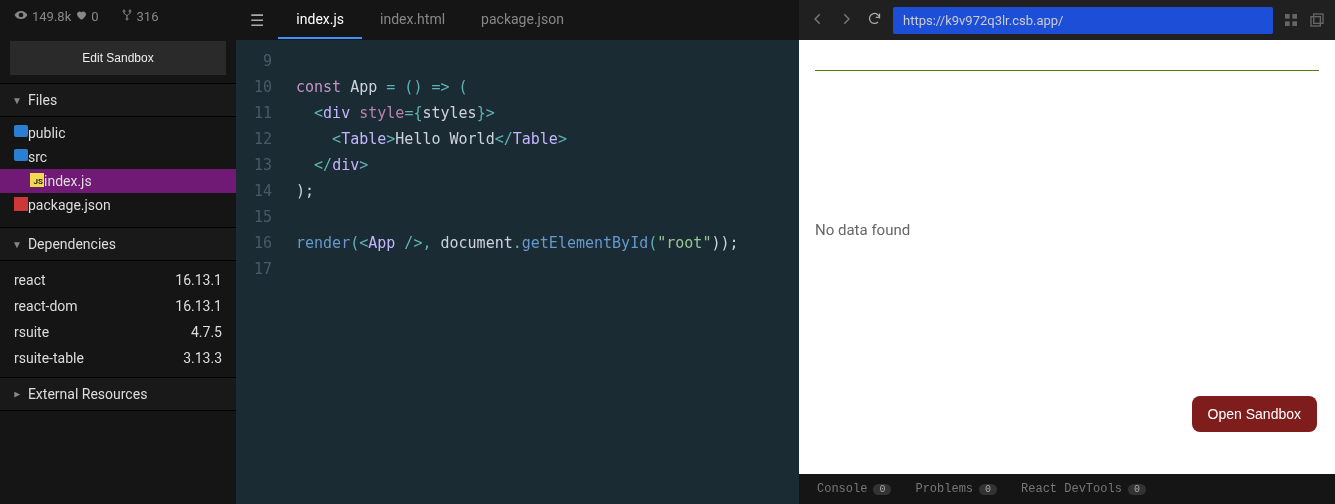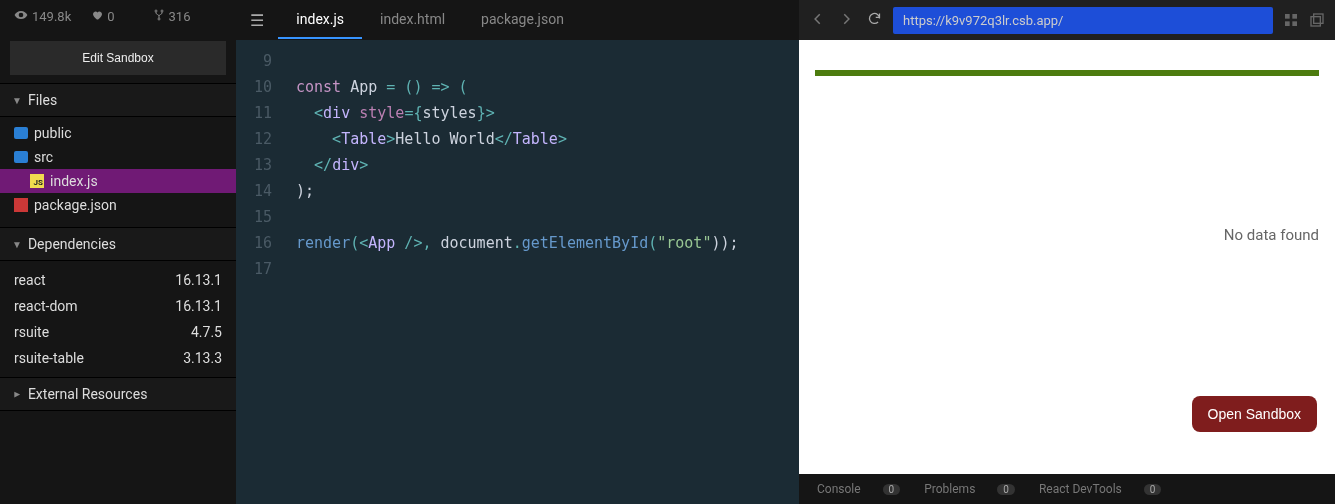--- a/index.html
+++ b/index.html
@@ -6,36 +6,36 @@
   body {
     width: 1335px; height: 504px;
     background: #151515;
     font-family: -apple-system, "Segoe UI", Roboto, sans-serif;
     color: #ccc;
     overflow: hidden;
     display: flex;
   }
   
   .sidebar { width: 236px; background: #151515; display: flex; flex-direction: column; }
-  .stats-row { display: flex; align-items: center; gap: 20px; padding: 8px 14px; color: #888; font-size: 13px; }
+  .stats-row { display: flex; align-items: center; gap: 4px; padding: 8px 14px; color: #888; font-size: 13px; }
   .stat { display: flex; align-items: center; gap: 4px; }
   .edit-btn {
     margin: 8px 10px; padding: 10px 0; background: #2a2a2a; color: #eee;
     text-align: center; font-size: 12px; cursor: pointer; border: none;
   }
   .section-header {
     display: flex; align-items: center; gap: 6px;
     padding: 8px 12px; color: #ddd; font-size: 14px;
     border-top: 1px solid #000; border-bottom: 1px solid #000;
     background: #191919;
   }
   .tri { font-size: 10px; color: #888; display: inline-block; }
   .tri.right { transform: rotate(-90deg); }
   .file-tree { padding: 4px 0 10px 0; font-size: 14px; }
-  .tree-row { display: flex; align-items: center; gap: 6px; padding: 4px 14px; color: #ddd; cursor: pointer; }
+  .tree-row { display: flex; padding: 4px 14px; color: #ddd; cursor: pointer; }
   .tree-row.indent1 { padding-left: 30px; }
   .tree-row.active { background: #701a75; }
   .folder-icon { width: 14px; height: 12px; background: #2a7fd4; border-radius: 2px; }
   .js-icon { width: 14px; height: 14px; background: #f0db4f; color: #222; font-size: 8px; font-weight: bold; display: flex; align-items: flex-end; justify-content: flex-end; padding: 1px; }
   .npm-icon { width: 14px; height: 14px; background: #cb3837; }
   .deps-list { padding: 6px 0; font-size: 14px; }
   .dep-row { display: flex; justify-content: space-between; padding: 5px 14px; color: #ddd; }
   .dep-row span:last-child { color: #ddd; }
 
   
@@ -57,31 +57,31 @@
   .tok-str { color: #99c794; }
   .tok-txt { color: #cdd3de; }
 
   
   .preview { width: 536px; display: flex; flex-direction: column; background: #fff; }
   .brow-bar { height: 40px; background: #202020; display: flex; align-items: center; gap: 10px; padding: 0 10px; }
   .nav-btn { color: #666; cursor: pointer; font-size: 16px; width: 18px; text-align: center; }
   .url-bar { flex: 1; background: #1d4ed8; color: #ccc; font-size: 13px; padding: 6px 10px; border-radius: 2px; }
   .sq-icon { width: 16px; height: 16px; color: #666; }
   .preview-body { flex: 1; background: #fff; color: #555; display: flex; flex-direction: column; position: relative; }
-  .no-data { text-align: right; padding-top: 150px; font-size: 15px; color: #666; border-top: 6px solid #4d7c0f; margin: 30px 16px 0; }
+  .no-data { text-align: left; padding-top: 150px; font-size: 15px; color: #666; border-top: 1px solid #4d7c0f; margin: 30px 16px 0; }
   .open-sandbox {
     position: absolute; right: 18px; bottom: 42px;
     background: #7f1d1d; color: #fff; padding: 10px 16px; font-size: 14px;
     border-radius: 8px; cursor: pointer; border: none;
   }
   .dev-bar {
     height: 30px; background: #151515; display: flex; align-items: center; gap: 24px;
     padding: 0 18px; color: #777; font-size: 12px;
   }
-  .dev-item { display: flex; align-items: center; gap: 22px; cursor: pointer; }
+  .dev-item { display: flex; align-items: center; gap: 6px; cursor: pointer; font-family: Liberation Mono, monospace; }
   .badge { background: #333; color: #aaa; border-radius: 8px; padding: 0 6px; font-size: 10px; min-width: 16px; text-align: center; }
 </style>
 </head>
 <body>
 
 <div class="sidebar">
   <div class="stats-row">
     <span class="stat">
       <span>
         <svg width="14" height="14" viewBox="0 0 24 24" fill="#888">

